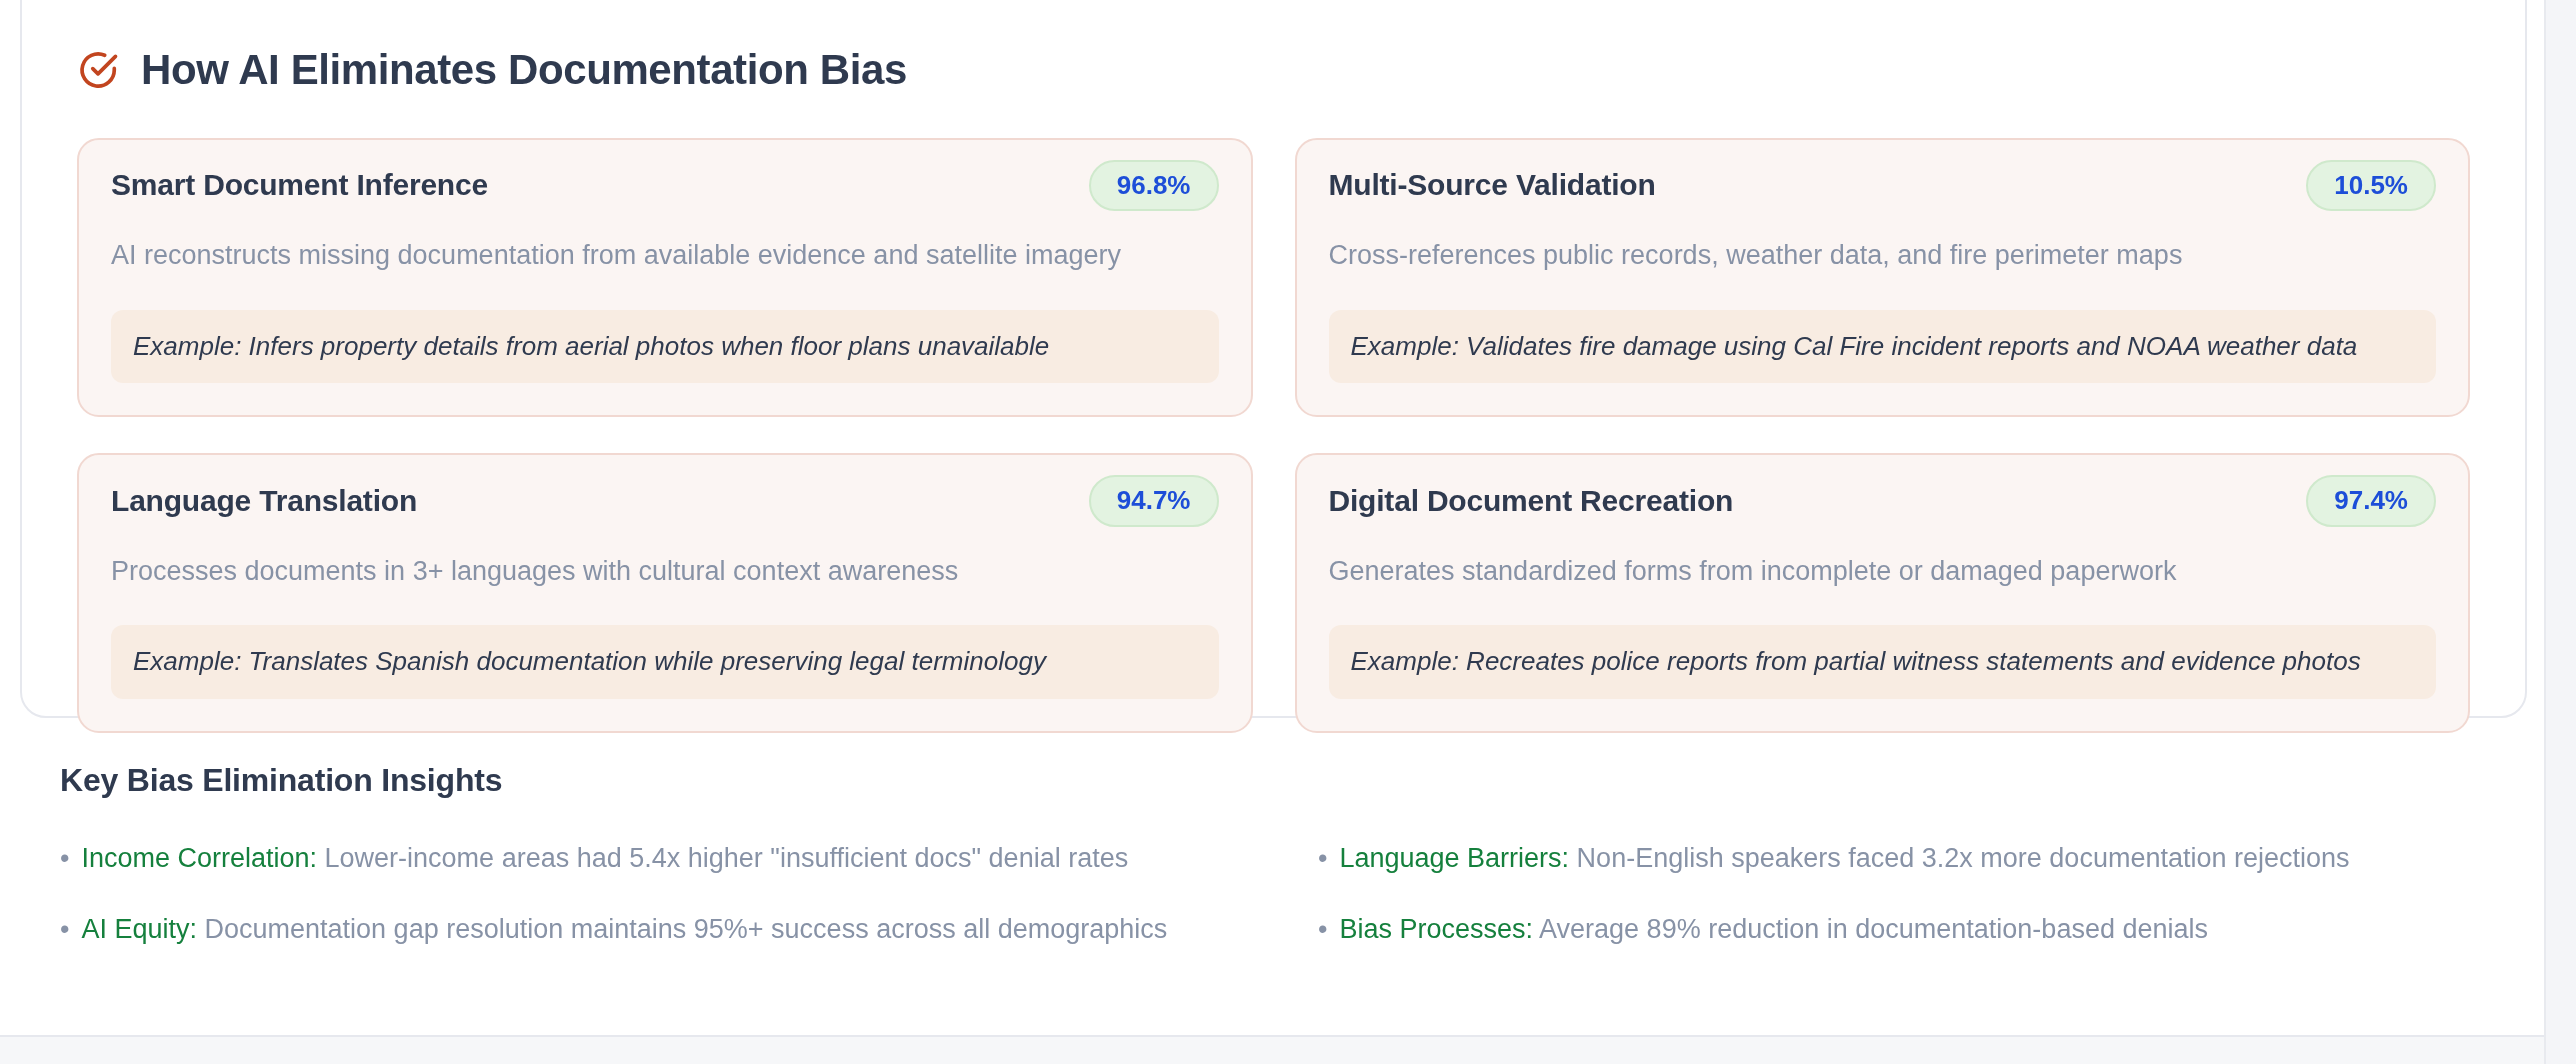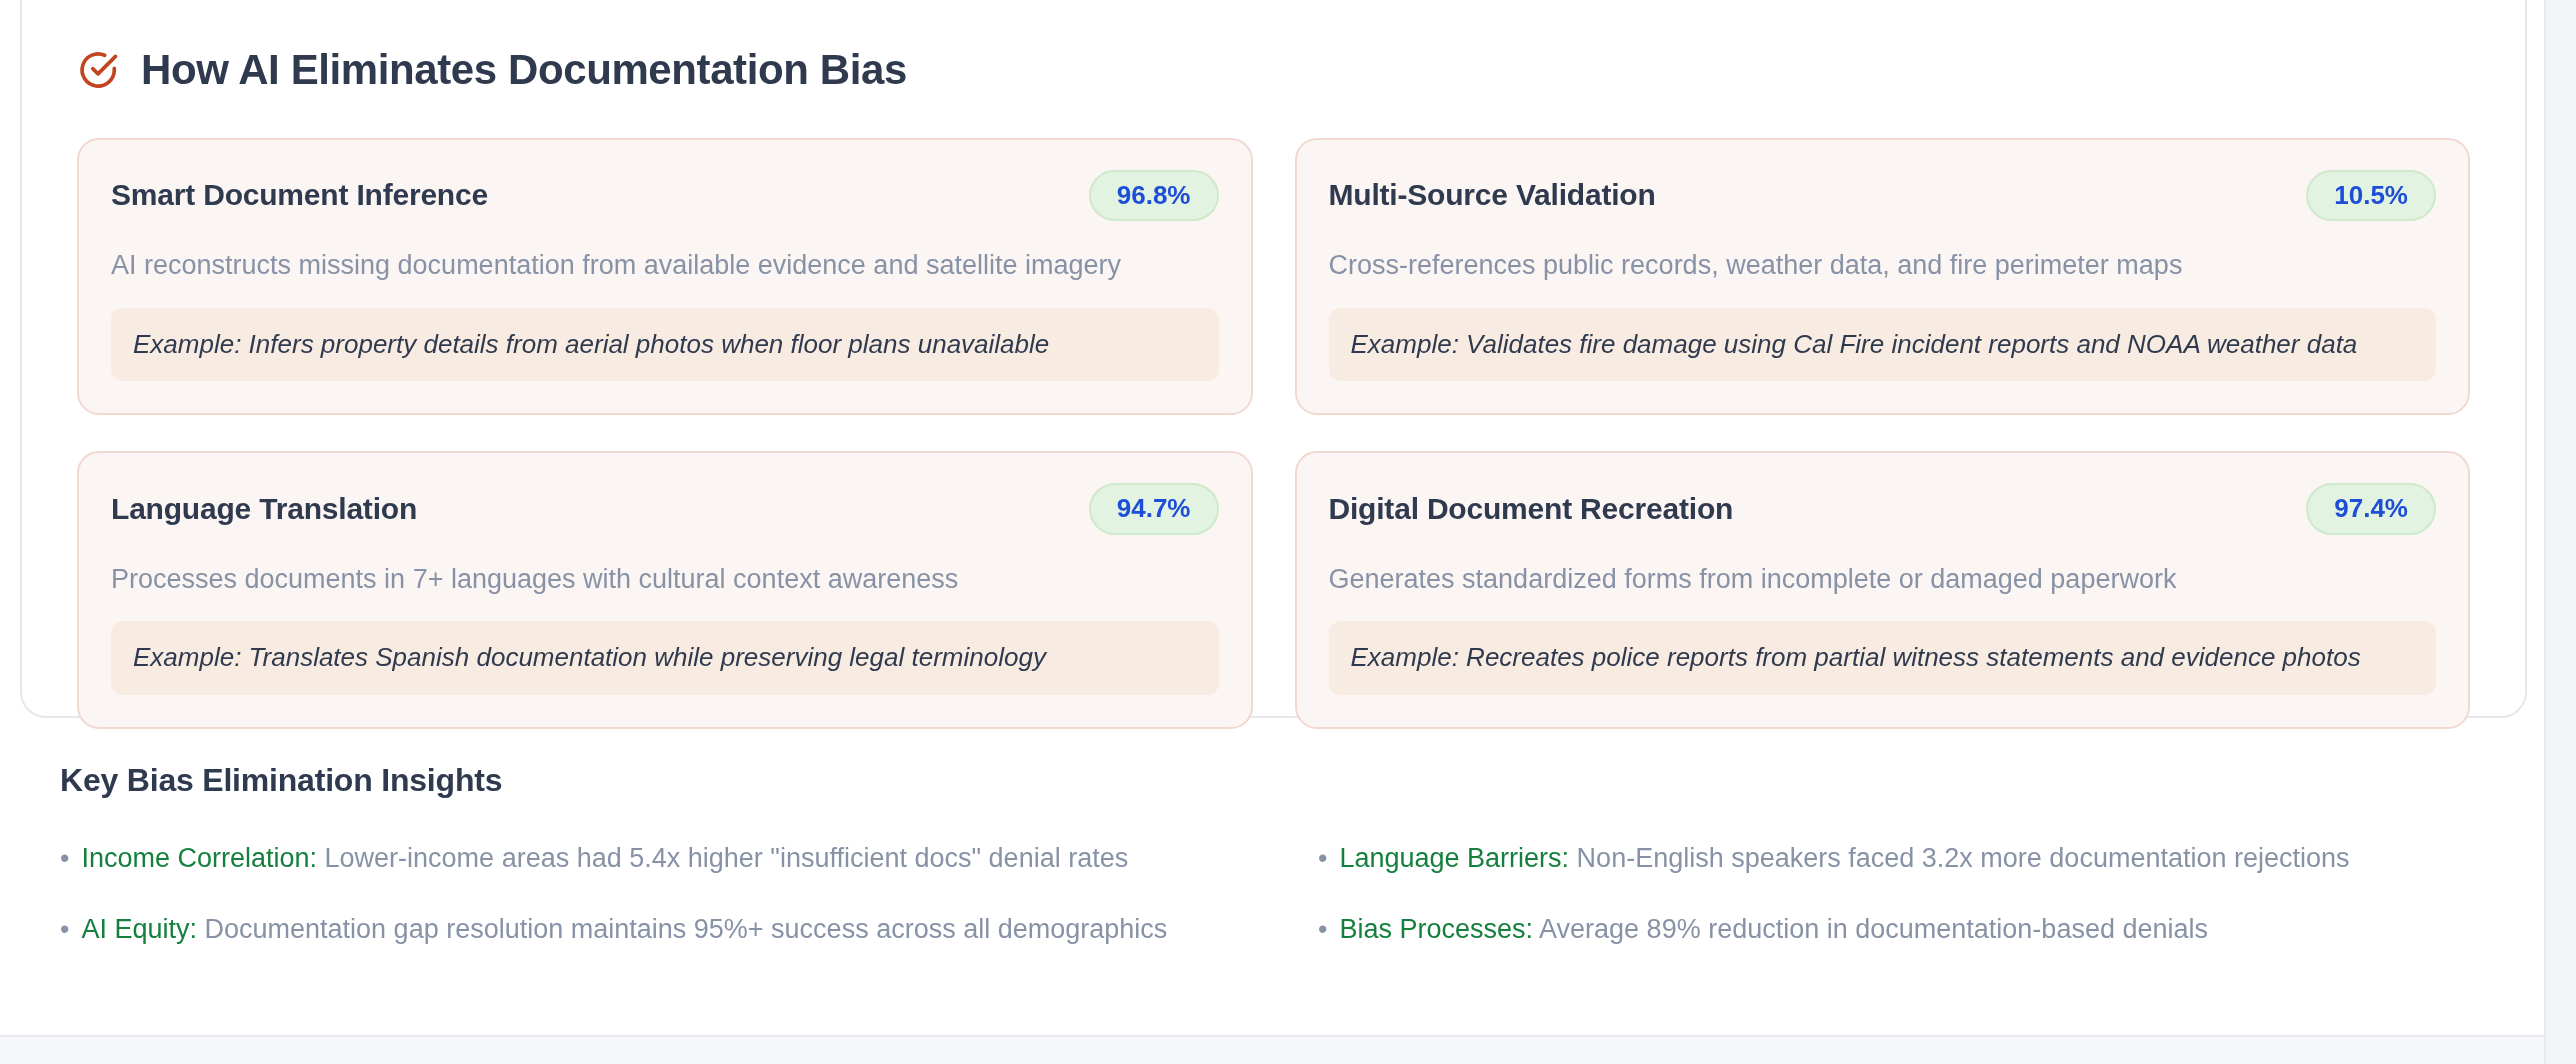--- a/index.html
+++ b/index.html
@@ -82,21 +82,21 @@
     grid-template-columns: 1fr 1fr;
     gap: 36px 42px;
     margin-top: 47px;
     padding: 0 8px;
   }
 
   .feature-card {
     background: #fbf5f3;
     border: 2px solid #f1d8d1;
     border-radius: 22px;
-    padding: 30px 32px 32px 32px;
+    padding: 20px 32px 32px 32px;
     min-height: 255px;
   }
 
   .card-top {
     display: flex;
     align-items: center;
     justify-content: space-between;
     gap: 20px;
   }
 
@@ -123,21 +123,21 @@
 
   .card-desc {
     margin-top: 26px;
     font-size: 27px;
     color: #8792a6;
     line-height: 1.35;
     font-weight: normal;
   }
 
   .card-example {
-    margin-top: 24px;
+    margin-top: 36px;
     background: #f8ece2;
     border-radius: 12px;
     padding: 20px 22px;
     font-size: 26px;
     font-style: italic;
     color: #2f3a4f;
     line-height: 1.3;
   }
 
   
@@ -243,21 +243,21 @@
           </div>
           <p class="card-desc">Cross-references public records, weather data, and fire perimeter maps</p>
           <div class="card-example">Example: Validates fire damage using Cal Fire incident reports and NOAA weather data</div>
         </article>
 
         <article class="feature-card">
           <div class="card-top">
             <h3 class="card-title">Language Translation</h3>
             <span class="accuracy-badge">94.7%</span>
           </div>
-          <p class="card-desc">Processes documents in 7+ languages with cultural context awareness</p>
+          <p class="card-desc">Processes documents in 3+ languages with cultural context awareness</p>
           <div class="card-example">Example: Translates Spanish documentation while preserving legal terminology</div>
         </article>
 
         <article class="feature-card">
           <div class="card-top">
             <h3 class="card-title">Digital Document Recreation</h3>
             <span class="accuracy-badge">97.4%</span>
           </div>
           <p class="card-desc">Generates standardized forms from incomplete or damaged paperwork</p>
           <div class="card-example">Example: Recreates police reports from partial witness statements and evidence photos</div>

